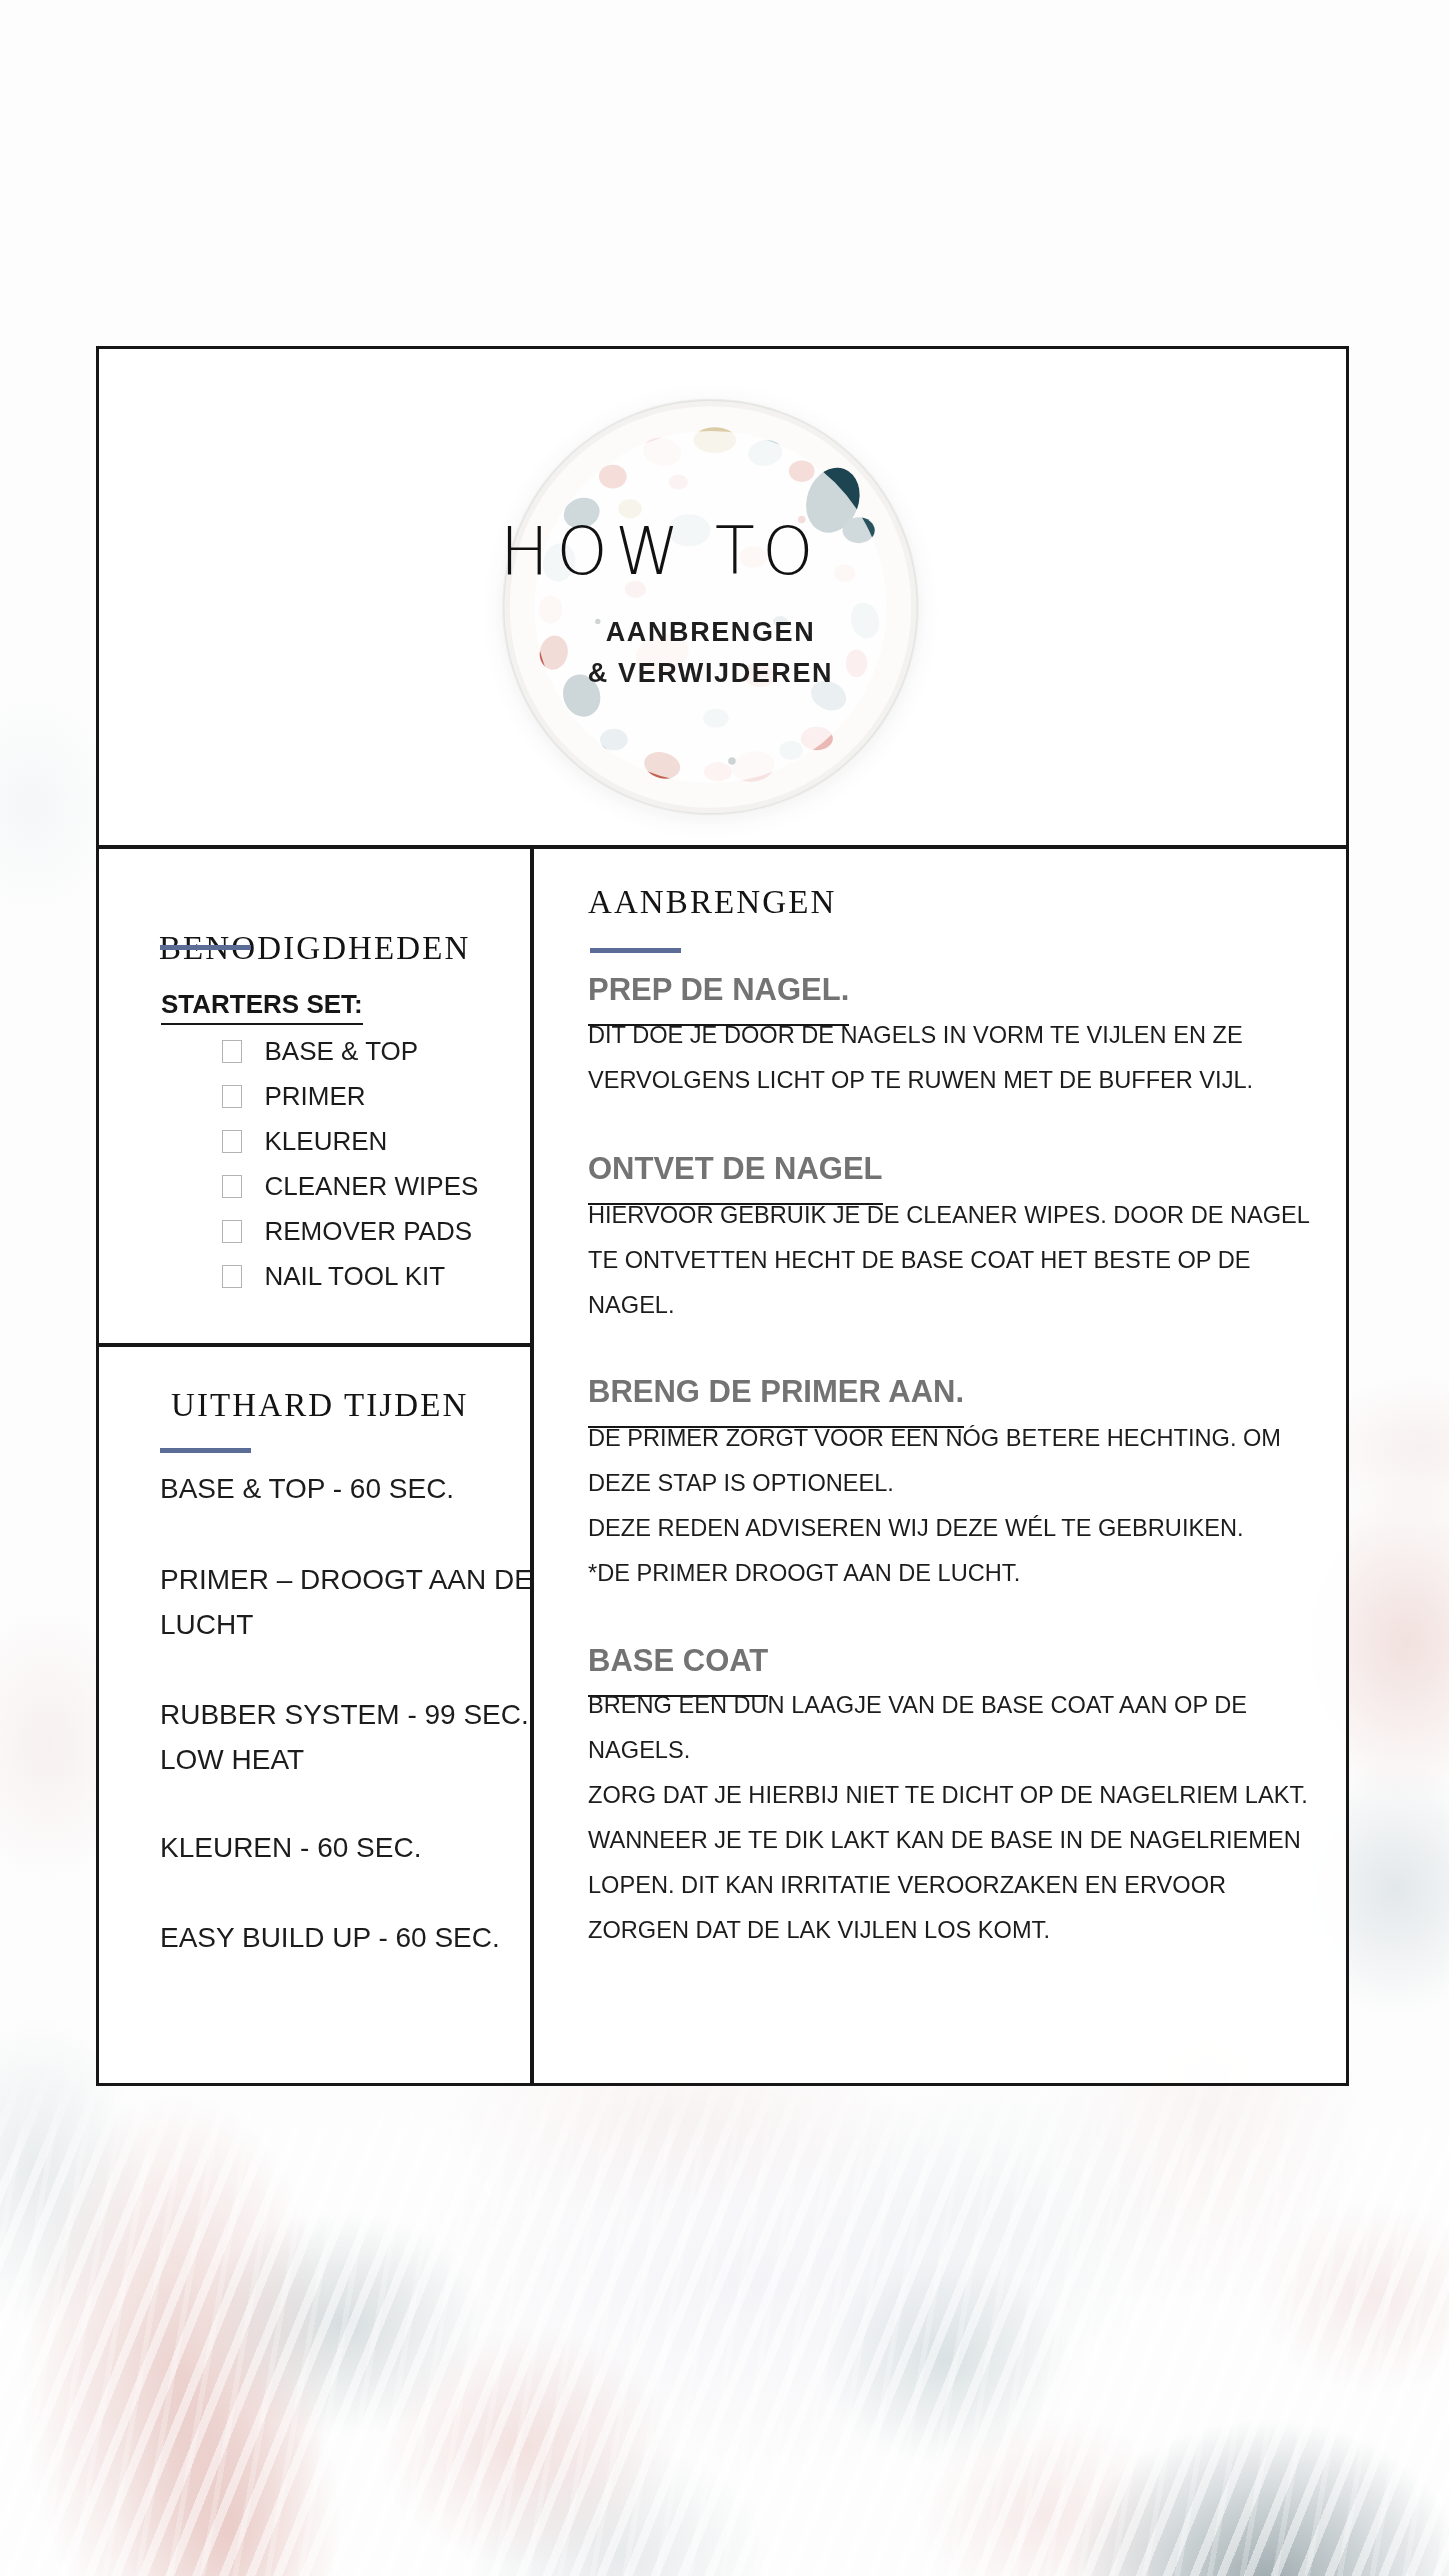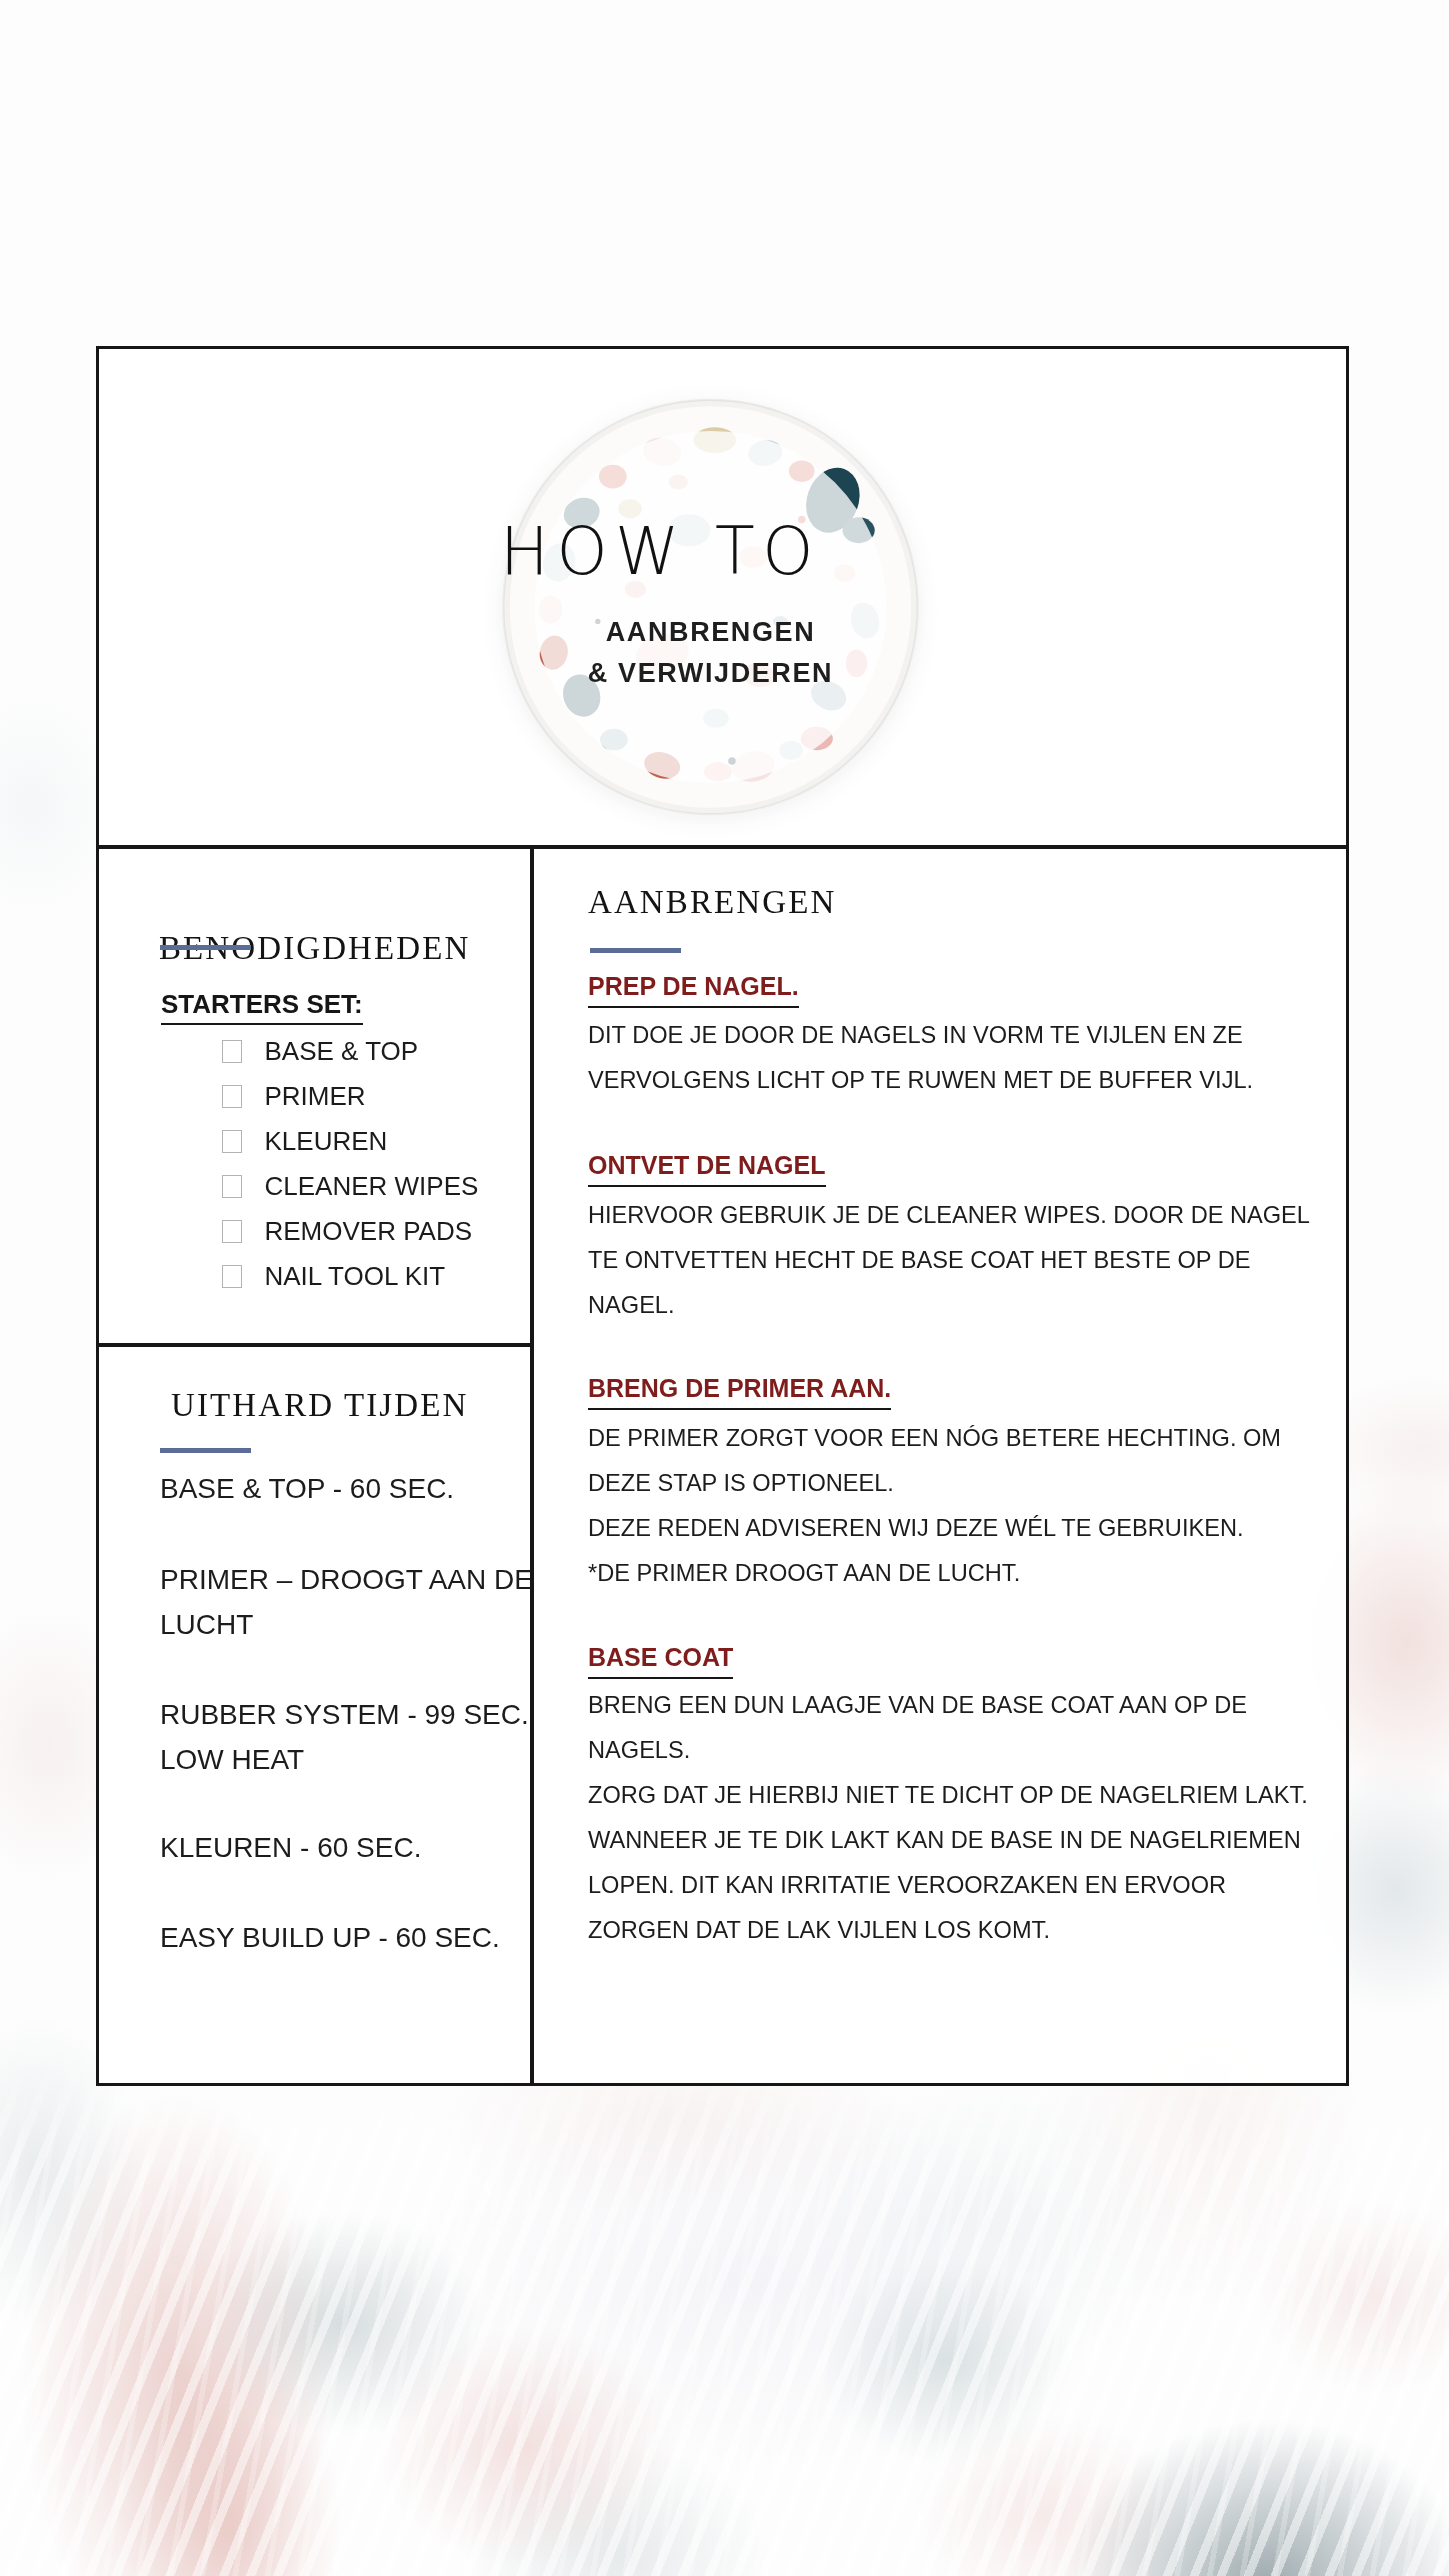--- a/index.html
+++ b/index.html
@@ -55,22 +55,22 @@
     font-size:27px;letter-spacing:1.6px;color:#1e1e1e;white-space:nowrap;}
   .logo-sub1{top:222px;}
   .logo-sub2{top:263px;}
 
   
   .serif-heading{position:absolute;font-family:"Liberation Serif","DejaVu Serif",serif;
     font-size:33px;letter-spacing:2.1px;color:#141414;white-space:nowrap;}
   .accent-bar{position:absolute;width:91px;height:5.4px;}
   .doc-subtitle{position:absolute;font-size:26px;font-weight:bold;color:#161616;
     border-bottom:2.7px solid #161616;padding-bottom:3.2px;white-space:nowrap;}
-  .section-title{position:absolute;font-size:25px;font-weight:bold;color:#7f1d1d;
-    border-bottom:2.7px solid #161616;padding-bottom:5px;white-space:nowrap;}
+  .section-title{position:absolute;font-size:31px;font-weight:bold;color:#737373;
+    border-bottom:2.7px solid #161616;padding-bottom:16px;white-space:nowrap;}
   .body-lines{position:absolute;font-size:23.6px;line-height:45px;color:#1c1c1c;white-space:nowrap;}
   .entry-lines{position:absolute;font-size:28px;line-height:45px;color:#1c1c1c;white-space:nowrap;}
 
   
   .checklist{position:absolute;left:99px;top:680px;}
   .check-row{display:flex;align-items:center;height:45px;padding-left:24px;}
   .checkbox{width:18px;height:21.5px;border:1.6px solid #b3b3b3;background:transparent;
     flex:0 0 auto;margin-right:22.5px;}
   .check-label{font-size:26px;color:#1b1b1b;white-space:nowrap;}
 </style>

